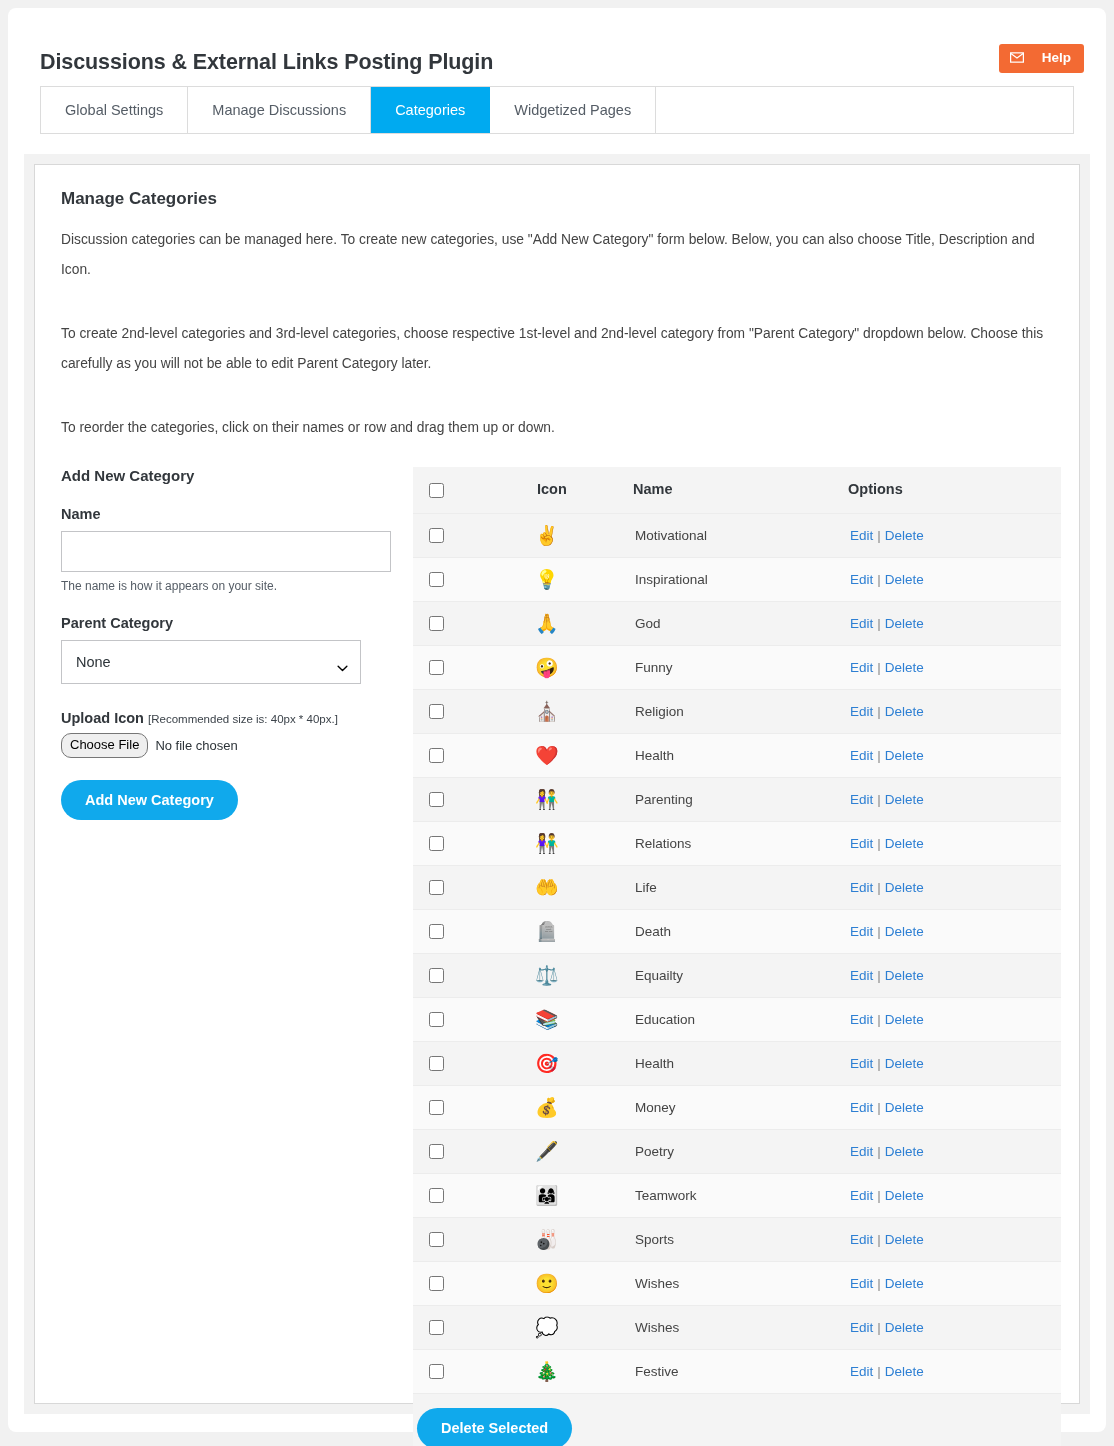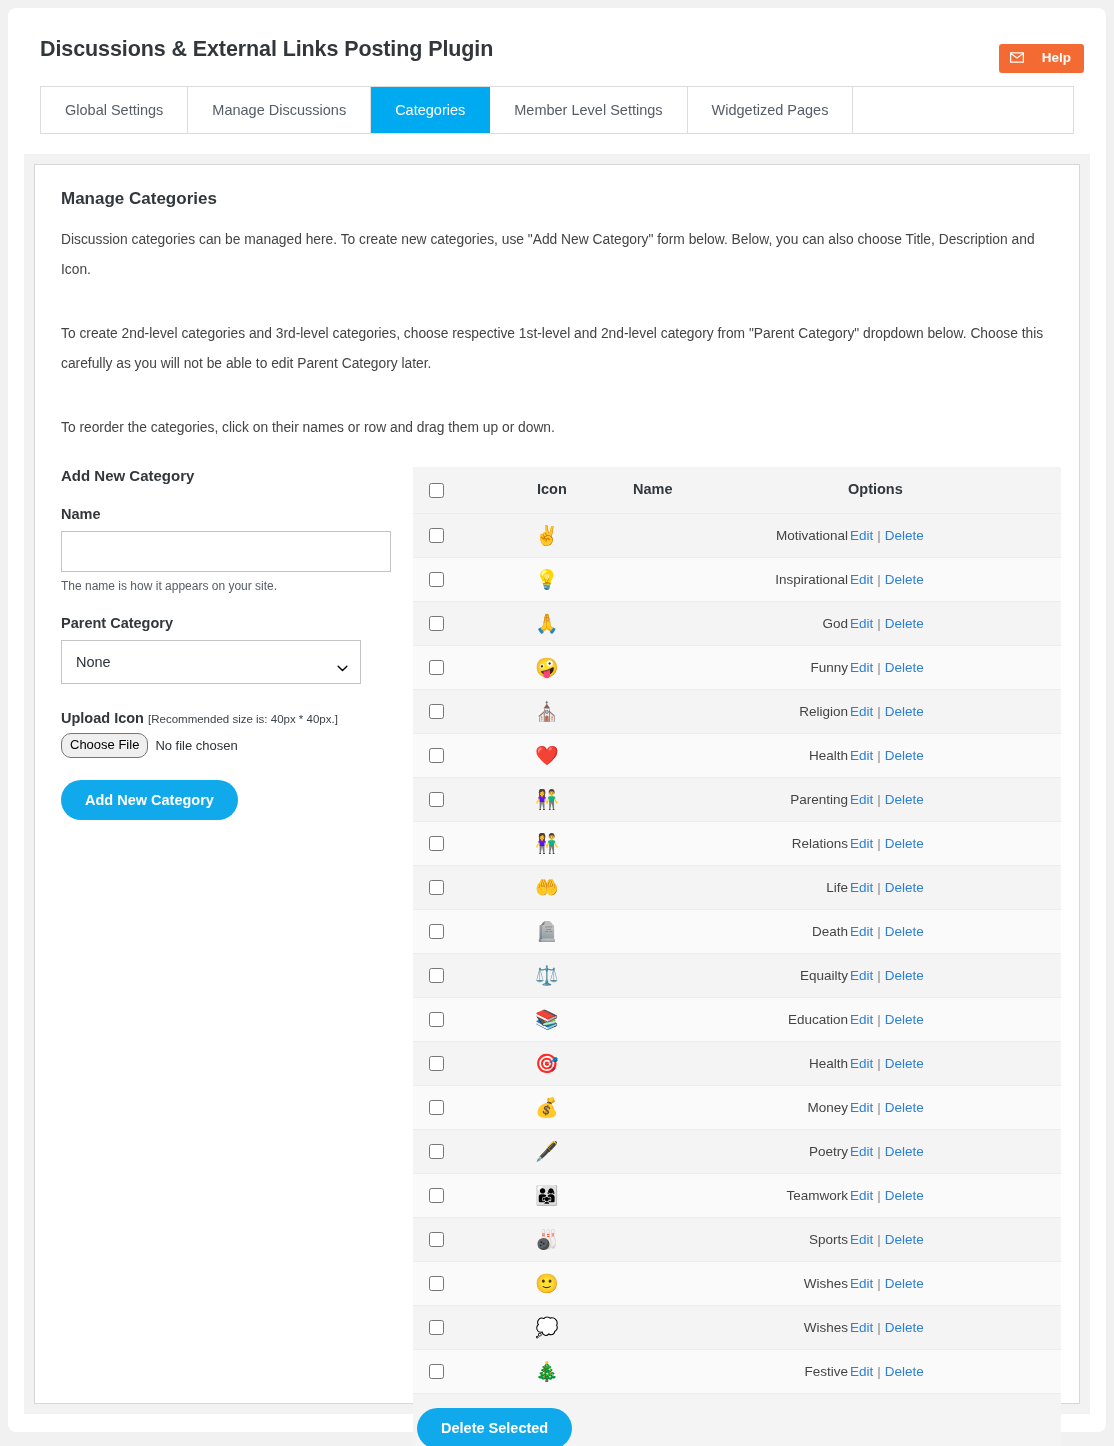--- a/index.html
+++ b/index.html
@@ -15,21 +15,21 @@
     position: absolute;
     left: 8px; top: 8px;
     width: 1098px; height: 1424px;
     background: #ffffff;
     border-radius: 8px;
   }
 
   
   .plugin-header {
     position: relative;
-    padding: 26px 30px 0 32px;
+    padding: 39px 30px 0 32px;
     height: 66px;
   }
   .plugin-title {
     margin: 0;
     font-size: 21.5px;
     font-weight: bold;
     color: #32373c;
     letter-spacing: -0.1px;
     line-height: 30px;
   }
@@ -235,21 +235,21 @@
     height: 44px;
     vertical-align: middle;
     border-top: 1px solid #ececec;
     color: #444;
   }
   .cat-table tbody tr:nth-child(odd)  td { background: #f4f4f4; }
   .cat-table tbody tr:nth-child(even) td { background: #fafafa; }
 
   .cell-check { text-align: left; padding-left: 16px !important; }
   .cell-icon  { text-align: left; padding-left: 22px !important; }
-  .cell-name  { padding-left: 2px !important; text-align: right; }
+  .cell-name  { padding-left: 2px !important; }
   .cell-opts  { padding-left: 2px !important; }
   th.h-check { padding-left: 16px !important; }
   th.h-icon  { padding-left: 24px !important; }
 
   .row-emoji {
     font-size: 19px;
     line-height: 1;
     display: inline-block;
   }
   .row-cb, .head-cb {
@@ -289,21 +289,20 @@
         </svg>
       </span>
       <span>Help</span>
     </button>
   </div>
 
   <div class="tab-bar">
     <div class="tab">Global Settings</div>
     <div class="tab">Manage Discussions</div>
     <div class="tab active">Categories</div>
-    <div class="tab">Member Level Settings</div>
     <div class="tab">Widgetized Pages</div>
     <div class="tab-filler"></div>
   </div>
 
   <div class="gray-wrap">
     <div class="inner-panel">
 
       <h2 class="section-title">Manage Categories</h2>
 
       <div class="intro">

